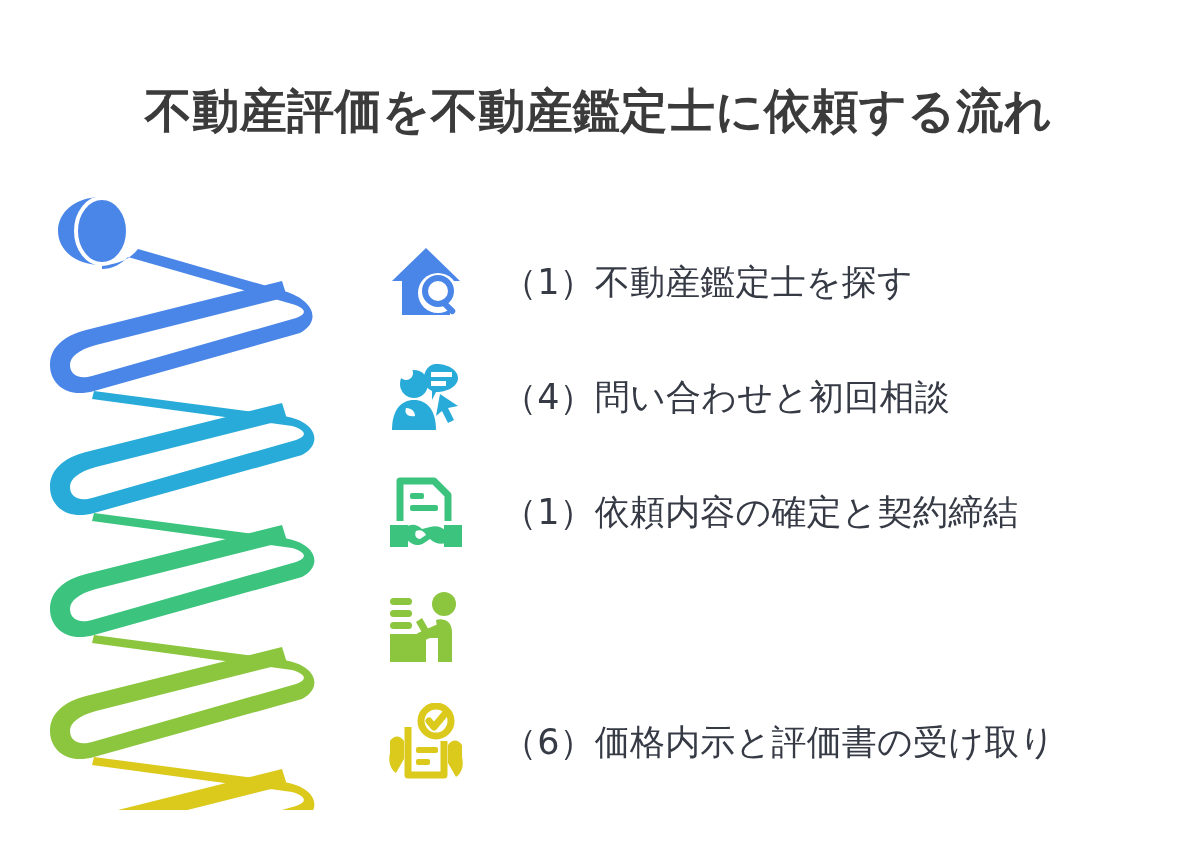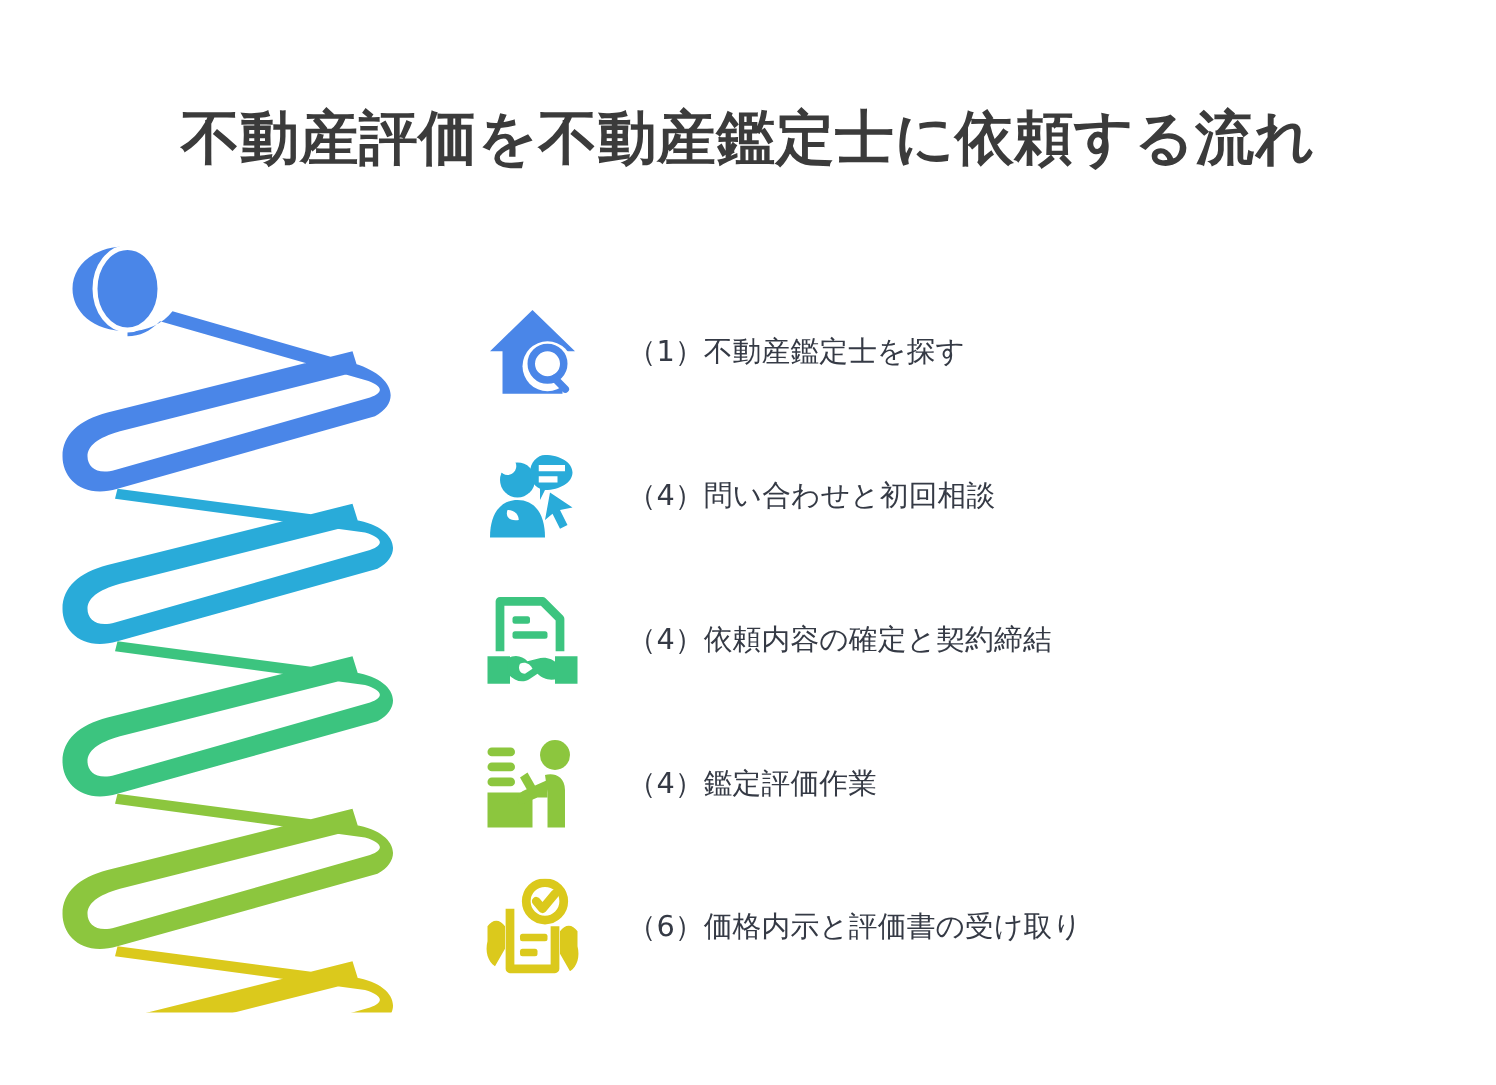--- a/index.html
+++ b/index.html
@@ -68,21 +68,21 @@
     width: 92px;
     min-width: 92px;
     height: 92px;
     display: flex;
     align-items: center;
     justify-content: center;
   }
   .step-icon svg { display: block; }
   .step-label {
     margin-left: 30px;
-    font-size: 23px;
+    font-size: 35px;
     color: #353a45;
     white-space: nowrap;
     line-height: 1.1;
     font-family: "DejaVu Sans", "Liberation Sans", sans-serif;
     letter-spacing: 0.005em;
   }
 </style>
 </head>
 <body>
 
@@ -253,21 +253,21 @@
           <rect x="24" y="20" width="14" height="6" rx="2" fill="#3cc47f"></rect>
           <rect x="24" y="32" width="28" height="6" rx="2" fill="#3cc47f"></rect>
 
           <path fill="#3cc47f" d="M4 52 L22 52 L22 74 L4 74 Z"></path>
           <path fill="#3cc47f" d="M58 52 L76 52 L76 74 L58 74 Z"></path>
 
           <path fill="#3cc47f" d="M20 54 C26 50 32 52 36 56 L44 54 C50 52 56 54 60 58 L60 70 C54 72 48 70 44 66 L38 70 C32 74 26 72 20 66 Z"></path>
           <path fill="#ffffff" d="M30 58 C34 56 38 58 40 62 L34 66 C30 66 28 62 30 58 Z"></path>
         </svg>
       </div>
-      <div class="step-label">（4）依頼内容の確定と契約締結</div>
+      <div class="step-label">（1）依頼内容の確定と契約締結</div>
     </div>
 
     <div class="step">
       <div class="step-icon">
         <svg width="80" height="80" viewBox="0 0 80 80" xmlns="http://www.w3.org/2000/svg">
 
           <rect x="4" y="10" width="22" height="7" rx="3.5" fill="#8cc63e"></rect>
           <rect x="4" y="22" width="22" height="7" rx="3.5" fill="#8cc63e"></rect>
           <rect x="4" y="34" width="22" height="7" rx="3.5" fill="#8cc63e"></rect>
 
@@ -275,21 +275,20 @@
 
           <circle cx="58" cy="16" r="12" fill="#8cc63e"></circle>
 
           <path fill="#8cc63e" d="M50 32 C56 30 66 32 66 44 L66 74 L52 74 L52 46 Z"></path>
 
           <path fill="#8cc63e" d="M52 36 L34 44 C28 46 26 52 30 56 L44 50 L52 50 Z"></path>
 
           <path fill="#8cc63e" d="M30 34 L36 30 L44 44 L38 48 Z"></path>
         </svg>
       </div>
-      <div class="step-label">（4）鑑定評価作業</div>
     </div>
 
     <div class="step">
       <div class="step-icon">
         <svg width="80" height="80" viewBox="0 0 80 80" xmlns="http://www.w3.org/2000/svg">
 
           <path fill="none" stroke="#dbc91c" stroke-width="7" stroke-linejoin="round" d="M22 24 L22 72 L58 72 L58 38"></path>
           <rect x="30" y="44" width="22" height="6" rx="2" fill="#dbc91c"></rect>
           <rect x="30" y="56" width="14" height="6" rx="2" fill="#dbc91c"></rect>
 

